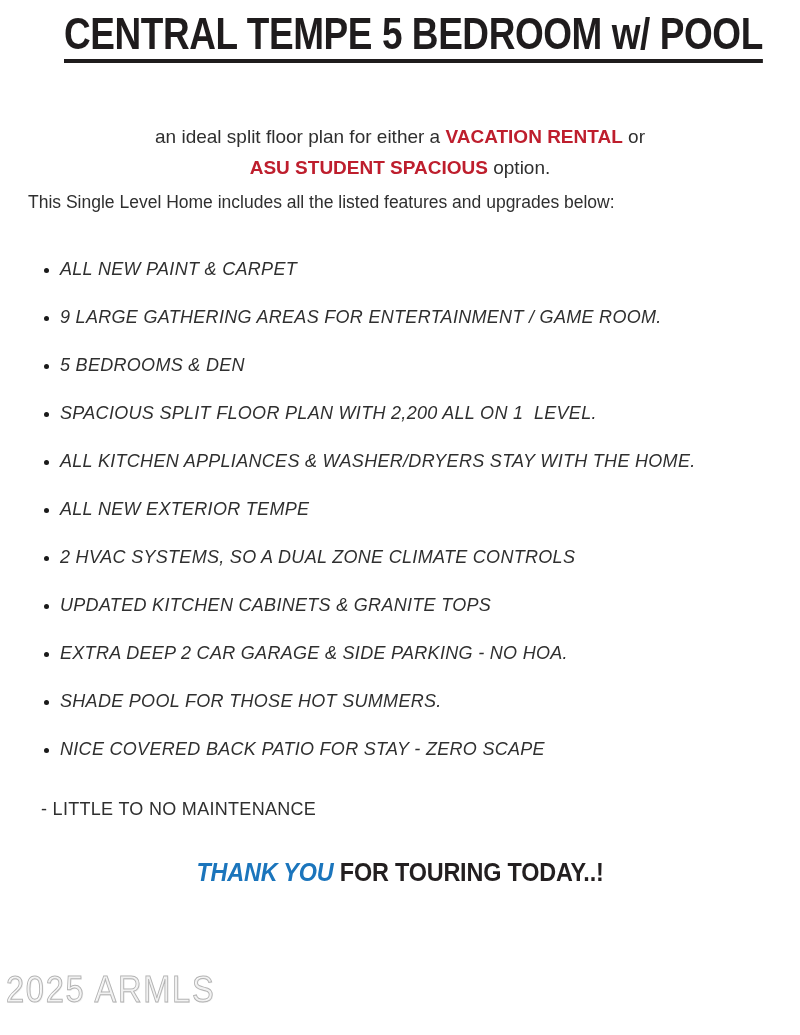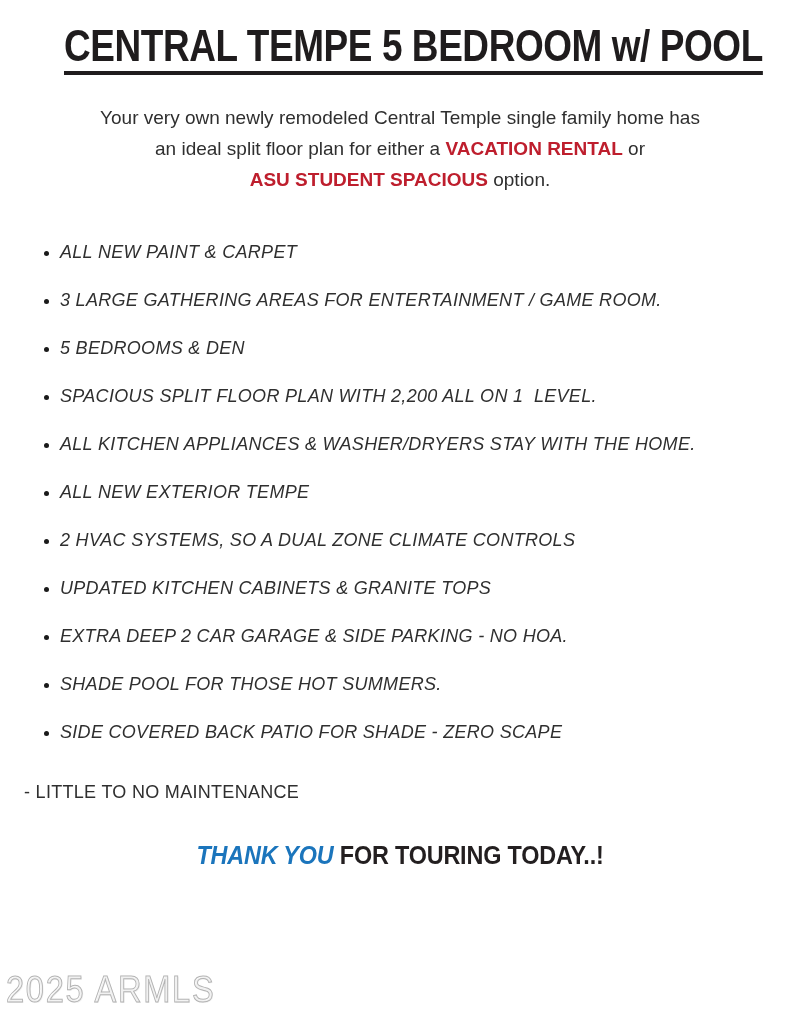--- a/index.html
+++ b/index.html
@@ -15,21 +15,21 @@
     width: 800px;
     height: 1035px;
     position: relative;
     overflow: hidden;
     font-family: "Liberation Sans", sans-serif;
     color: var(--text);
   }
   .page {
     width: 100%;
     height: 100%;
-    padding-top: 24px;
+    padding-top: 12px;
     position: relative;
   }
 
   
   .title-wrap {
     text-align: center;
     transform: scaleX(0.84);
     transform-origin: 50% 50%;
     white-space: nowrap;
   }
@@ -83,21 +83,21 @@
     white-space: pre-wrap;
   }
   .features-list li::marker {
     color: #1a1a1a;
     font-size: 15px;
   }
 
   
   .maintenance-note {
     margin-top: 40px;
-    margin-left: 24px;
+    margin-left: 41px;
     font-size: 18px;
     line-height: 20px;
     letter-spacing: 0.3px;
     color: var(--text);
   }
 
   
   .thank-you {
     margin-top: 38px;
     text-align: center;
@@ -135,38 +135,39 @@
 </head>
 <body>
 
 <div class="page">
 
   <div class="title-wrap">
     <span class="title-text">CENTRAL TEMPE 5 BEDROOM w/ POOL</span>
   </div>
 
   <p class="intro">
-    <span>Your very own newly remodeled Central Temple single family home has</span><br>
+    <br>
     <span>an ideal split floor plan for either a </span><span class="hl">VACATION RENTAL</span><span> or</span><br>
     <span class="hl">ASU STUDENT SPACIOUS</span><span> option.</span>
   </p>
 
+  <p class="features-heading">This Single Level Home includes all the listed features and upgrades below:</p>
 
   <ul class="features-list">
     <li>ALL NEW PAINT &amp; CARPET</li>
-    <li>3 LARGE GATHERING AREAS FOR ENTERTAINMENT / GAME ROOM.</li>
+    <li>9 LARGE GATHERING AREAS FOR ENTERTAINMENT / GAME ROOM.</li>
     <li>5 BEDROOMS &amp; DEN</li>
     <li>SPACIOUS SPLIT FLOOR PLAN WITH 2,200 ALL ON 1  LEVEL.</li>
     <li>ALL KITCHEN APPLIANCES &amp; WASHER/DRYERS STAY WITH THE HOME.</li>
     <li>ALL NEW EXTERIOR TEMPE</li>
     <li>2 HVAC SYSTEMS, SO A DUAL ZONE CLIMATE CONTROLS</li>
     <li>UPDATED KITCHEN CABINETS &amp; GRANITE TOPS</li>
     <li>EXTRA DEEP 2 CAR GARAGE &amp; SIDE PARKING - NO HOA.</li>
     <li>SHADE POOL FOR THOSE HOT SUMMERS.</li>
-    <li>SIDE COVERED BACK PATIO FOR SHADE - ZERO SCAPE</li>
+    <li>NICE COVERED BACK PATIO FOR STAY - ZERO SCAPE</li>
   </ul>
 
   <p class="maintenance-note">- LITTLE TO NO MAINTENANCE</p>
 
   <p class="thank-you">
     <span class="hl-blue">THANK YOU</span><span> FOR TOURING TODAY..!</span>
   </p>
 
   <div class="watermark">2025 ARMLS</div>
 

